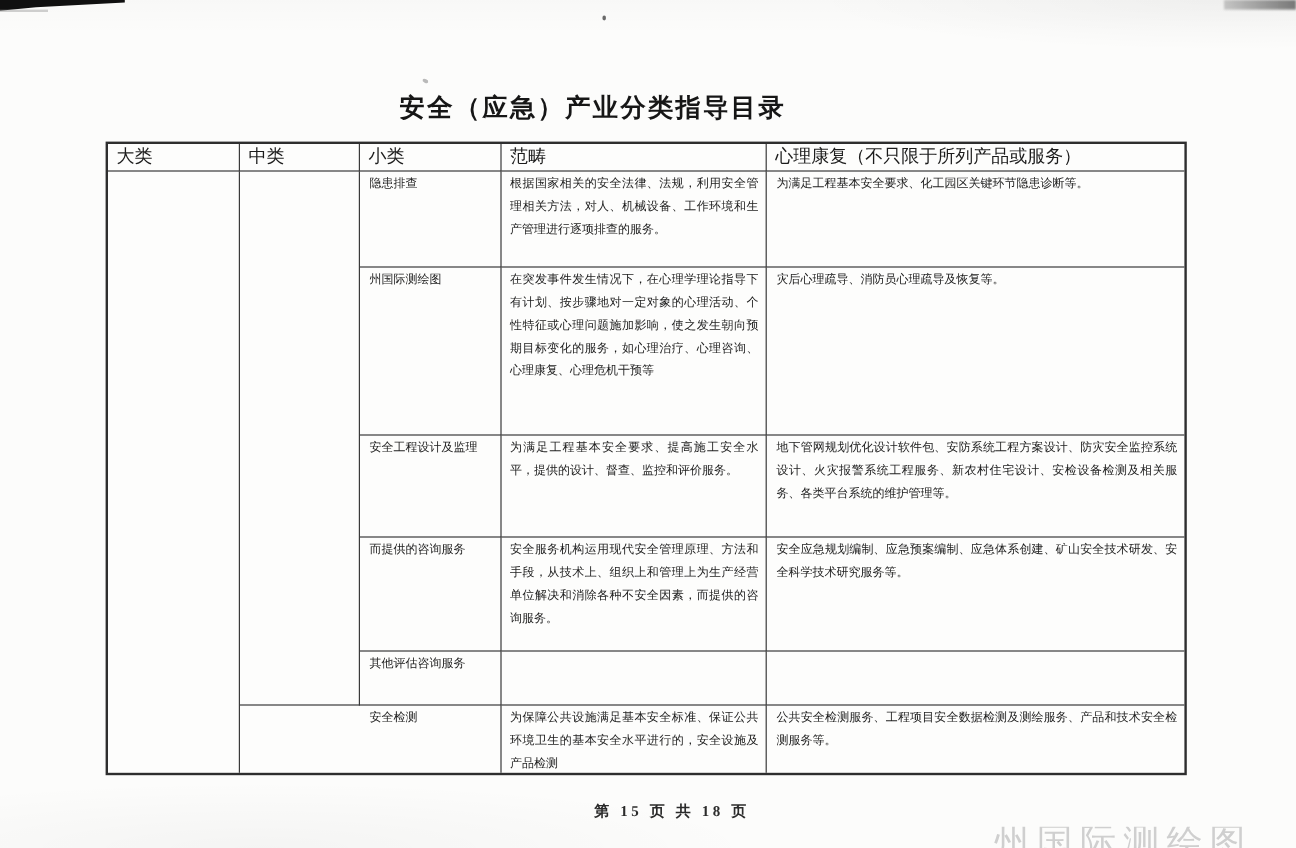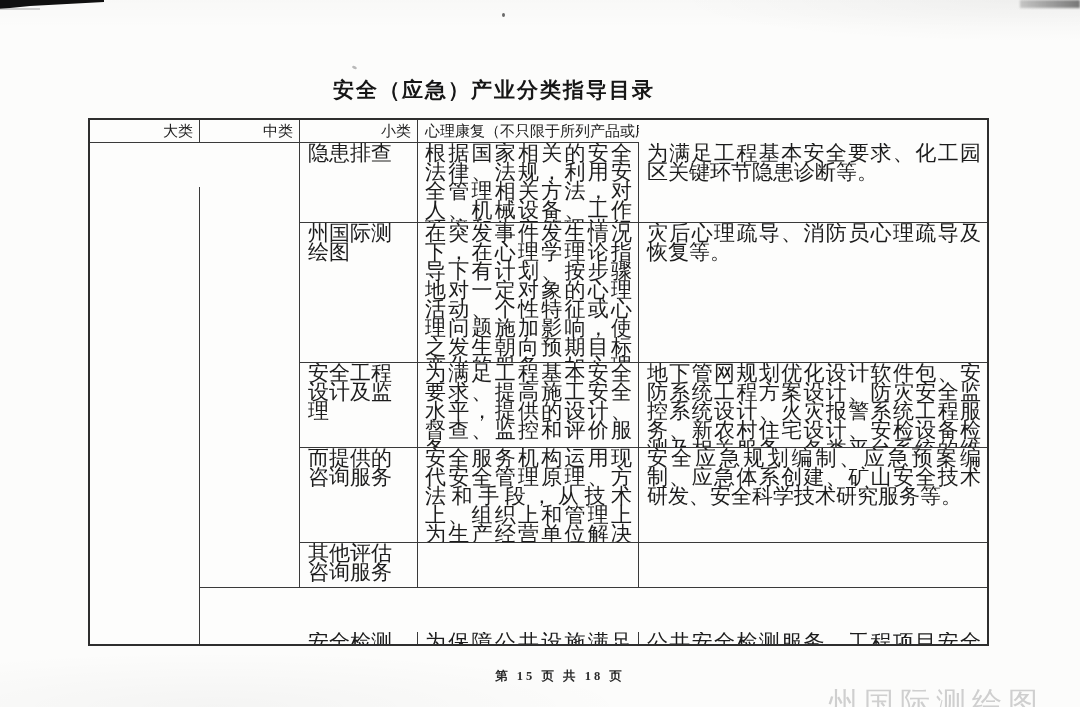--- a/index.html
+++ b/index.html
@@ -34,27 +34,27 @@
     display:grid;
     grid-template-columns:110px 100px 118px 221px 348px;
     grid-template-rows:23px 80px 140px 85px 95px 45px 56px;
     border:2px solid #2e2e2e;
     background:#fdfdfc;
   }
   .c {
     border-right:1.5px solid #3a3a3a;
     border-bottom:1.5px solid #3a3a3a;
     padding:1px 6px 0 7px;
-    font-size:21px; line-height:19px;
+    font-size:10px; line-height:19px;
     overflow:hidden;
     color:#1c1c1c;
   }
   .c.last-col { border-right:none; }
-  .c.last-row { border-bottom:none;margin-top:44px; }
-  .c.hdr { font-size:15px; line-height:20px; white-space:nowrap;text-align:right; }
+  .c.last-row { border-bottom:none; }
+  .c.hdr { font-size:15px; line-height:20px; white-space:nowrap; }
   .c.scope, .c.examples { text-align:justify; }
   .c.subcat { padding-left:8px; padding-right:8px; }
   .c.examples { padding-left:8px; }
 
   
   .cell-major   { grid-column:1; grid-row:2 / 8; border-bottom:none; }
   .cell-mid-span{ grid-column:2; grid-row:2 / 7; }
   .cell-mid-r6  { grid-column:2; grid-row:7; border-bottom:none; }
 
   .footer {
@@ -96,20 +96,21 @@
 <div class="artifact speck-1"></div>
 <div class="artifact speck-2"></div>
 
 <div class="doc-title">安全（应急）产业分类指导目录</div>
 
 <div class="tbl">
 
   <div class="c hdr">大类</div>
   <div class="c hdr">中类</div>
   <div class="c hdr">小类</div>
+  <div class="c hdr">范畴</div>
   <div class="c hdr last-col">心理康复（不只限于所列产品或服务）</div>
 
   <div class="c cell-major last-row"></div>
   <div class="c cell-mid-span"></div>
 
   <div class="c subcat" style="grid-column:3;grid-row:2">隐患排查</div>
   <div class="c scope" style="grid-column:4;grid-row:2">根据国家相关的安全法律、法规，利用安全管理相关方法，对人、机械设备、工作环境和生产管理进行逐项排查的服务。</div>
   <div class="c examples last-col" style="grid-column:5;grid-row:2">为满足工程基本安全要求、化工园区关键环节隐患诊断等。</div>
 
   <div class="c subcat" style="grid-column:3;grid-row:3">州国际测绘图</div>

